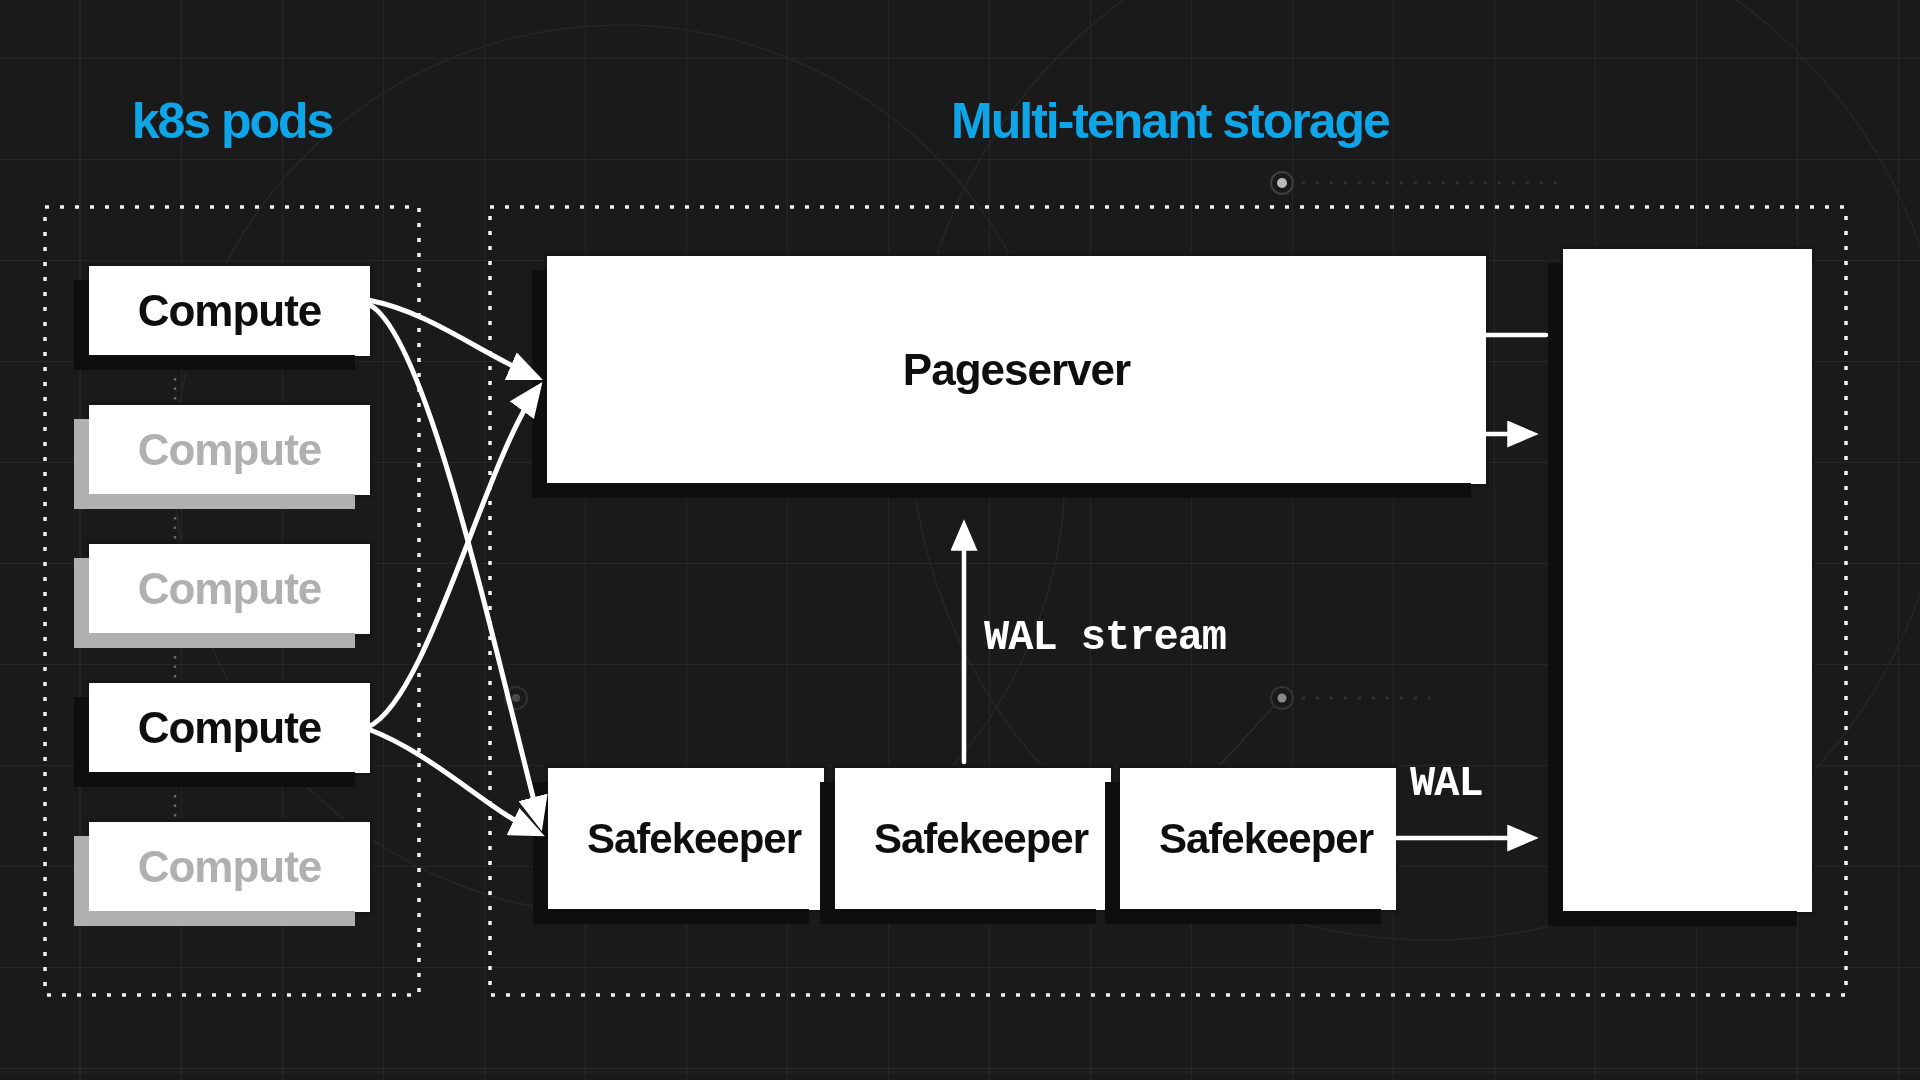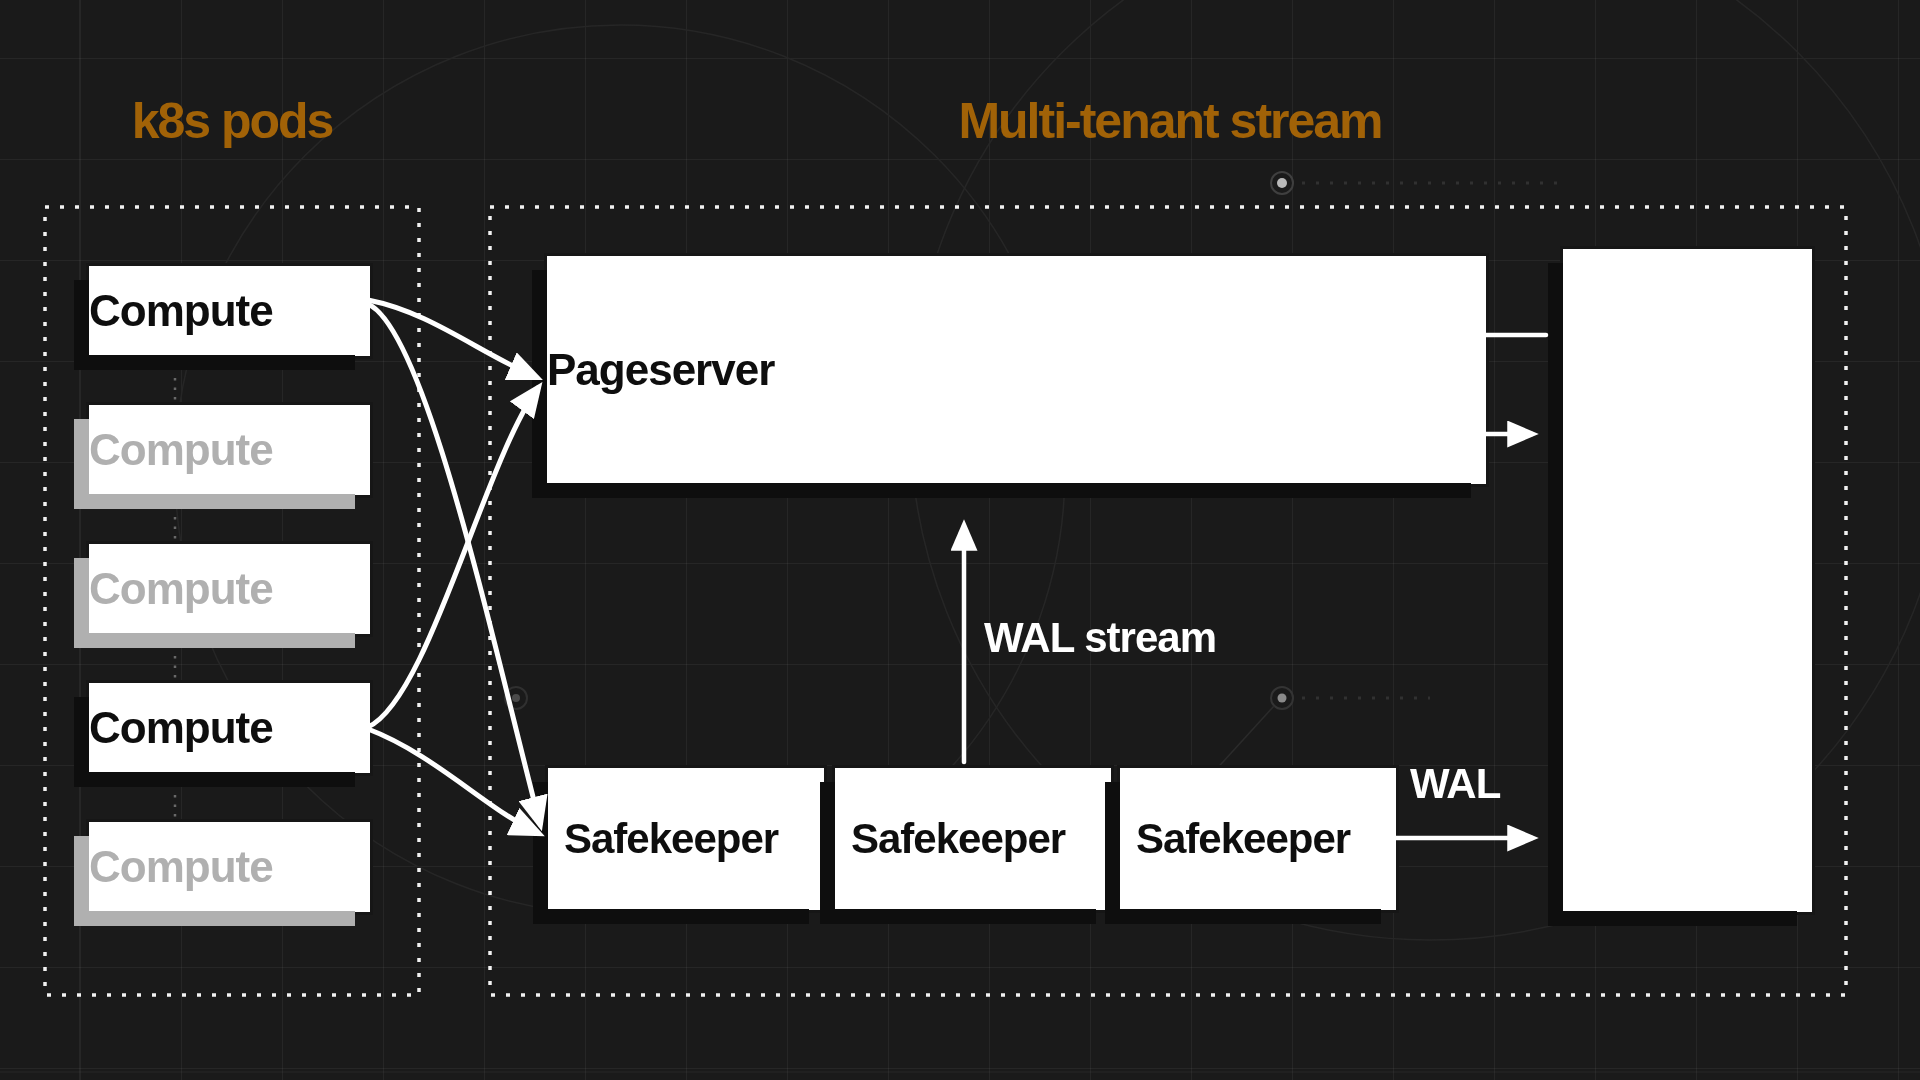--- a/index.html
+++ b/index.html
@@ -14,21 +14,21 @@
     background-image:
       repeating-linear-gradient(to right, rgba(255,255,255,0.05) 0 1px, transparent 1px 101px),
       repeating-linear-gradient(to bottom, rgba(255,255,255,0.05) 0 1px, transparent 1px 101px);
     background-position:80px 58px;
   }
   svg.decor{position:absolute;left:0;top:0;z-index:1;}
   svg.arrows{position:absolute;left:0;top:0;z-index:5;pointer-events:none;}
 
   .card{
     position:absolute;z-index:3;background:#ffffff;
-    display:flex;align-items:center;
+    display:flex;align-items:center;justify-content:center;
     font-weight:700;color:#0e0e0e;font-size:44px;letter-spacing:-1px;
     box-shadow:0 0 0 3px #161616;
   }
   .card .accent{
     position:absolute;left:-15px;top:14px;width:100%;height:100%;
     box-sizing:border-box;border-left:15px solid;border-bottom:15px solid;
     z-index:-1;
   }
   .accent-green{border-color:#00e599;}
   .accent-gray{border-color:#a9a9a9;}
@@ -43,29 +43,29 @@
   .pageserver{left:547px;top:256px;width:939px;height:228px;}
   .safekeeper{top:768px;width:260px;height:142px;font-size:42px;padding-left:16px;}
   .sk1{left:548px;} .sk2{left:835px;} .sk3{left:1120px;}
   .objectstorage{
     left:1563px;top:249px;width:249px;height:663px;
     font-size:42px;line-height:54px;text-align:center;
   }
   .objectstorage .label-wrap{width:180px;}
 
   .title{
-    position:absolute;z-index:4;color:#a16207;font-weight:700;
+    position:absolute;z-index:4;color:#0ea5e9;font-weight:700;
     font-size:50px;letter-spacing:-2px;text-align:center;white-space:nowrap;
   }
   .title-k8s{left:32px;top:92px;width:400px;}
   .title-mt{left:770px;top:92px;width:800px;}
 
   .flow-label{
     position:absolute;z-index:6;color:#ffffff;font-weight:700;
-    font-size:42px;letter-spacing:-1px;white-space:nowrap;
+    font-size:42px;letter-spacing:-1px;white-space:nowrap;font-family:Liberation Mono, monospace;
   }
   .lbl-walstream{left:984px;top:614px;}
   .lbl-wal{left:1410px;top:760px;}
 </style>
 </head>
 <body>
 
 <div class="stage">
 
   <svg class="decor" width="1920" height="1080" viewBox="0 0 1920 1080">
@@ -97,21 +97,21 @@
 
     <g stroke="rgba(255,255,255,0.35)" stroke-width="2.5" stroke-dasharray="2.5 7">
       <line x1="175" y1="378" x2="175" y2="402"></line>
       <line x1="175" y1="517" x2="175" y2="541"></line>
       <line x1="175" y1="656" x2="175" y2="680"></line>
       <line x1="175" y1="795" x2="175" y2="819"></line>
     </g>
   </svg>
 
   <div class="title title-k8s">k8s pods</div>
-  <div class="title title-mt">Multi-tenant stream</div>
+  <div class="title title-mt">Multi-tenant storage</div>
 
   <div class="card compute c1">
     <span class="accent accent-green"></span>
     <span>Compute</span>
   </div>
   <div class="card compute c2 inactive">
     <span class="accent accent-gray"></span>
     <span>Compute</span>
   </div>
   <div class="card compute c3 inactive">

